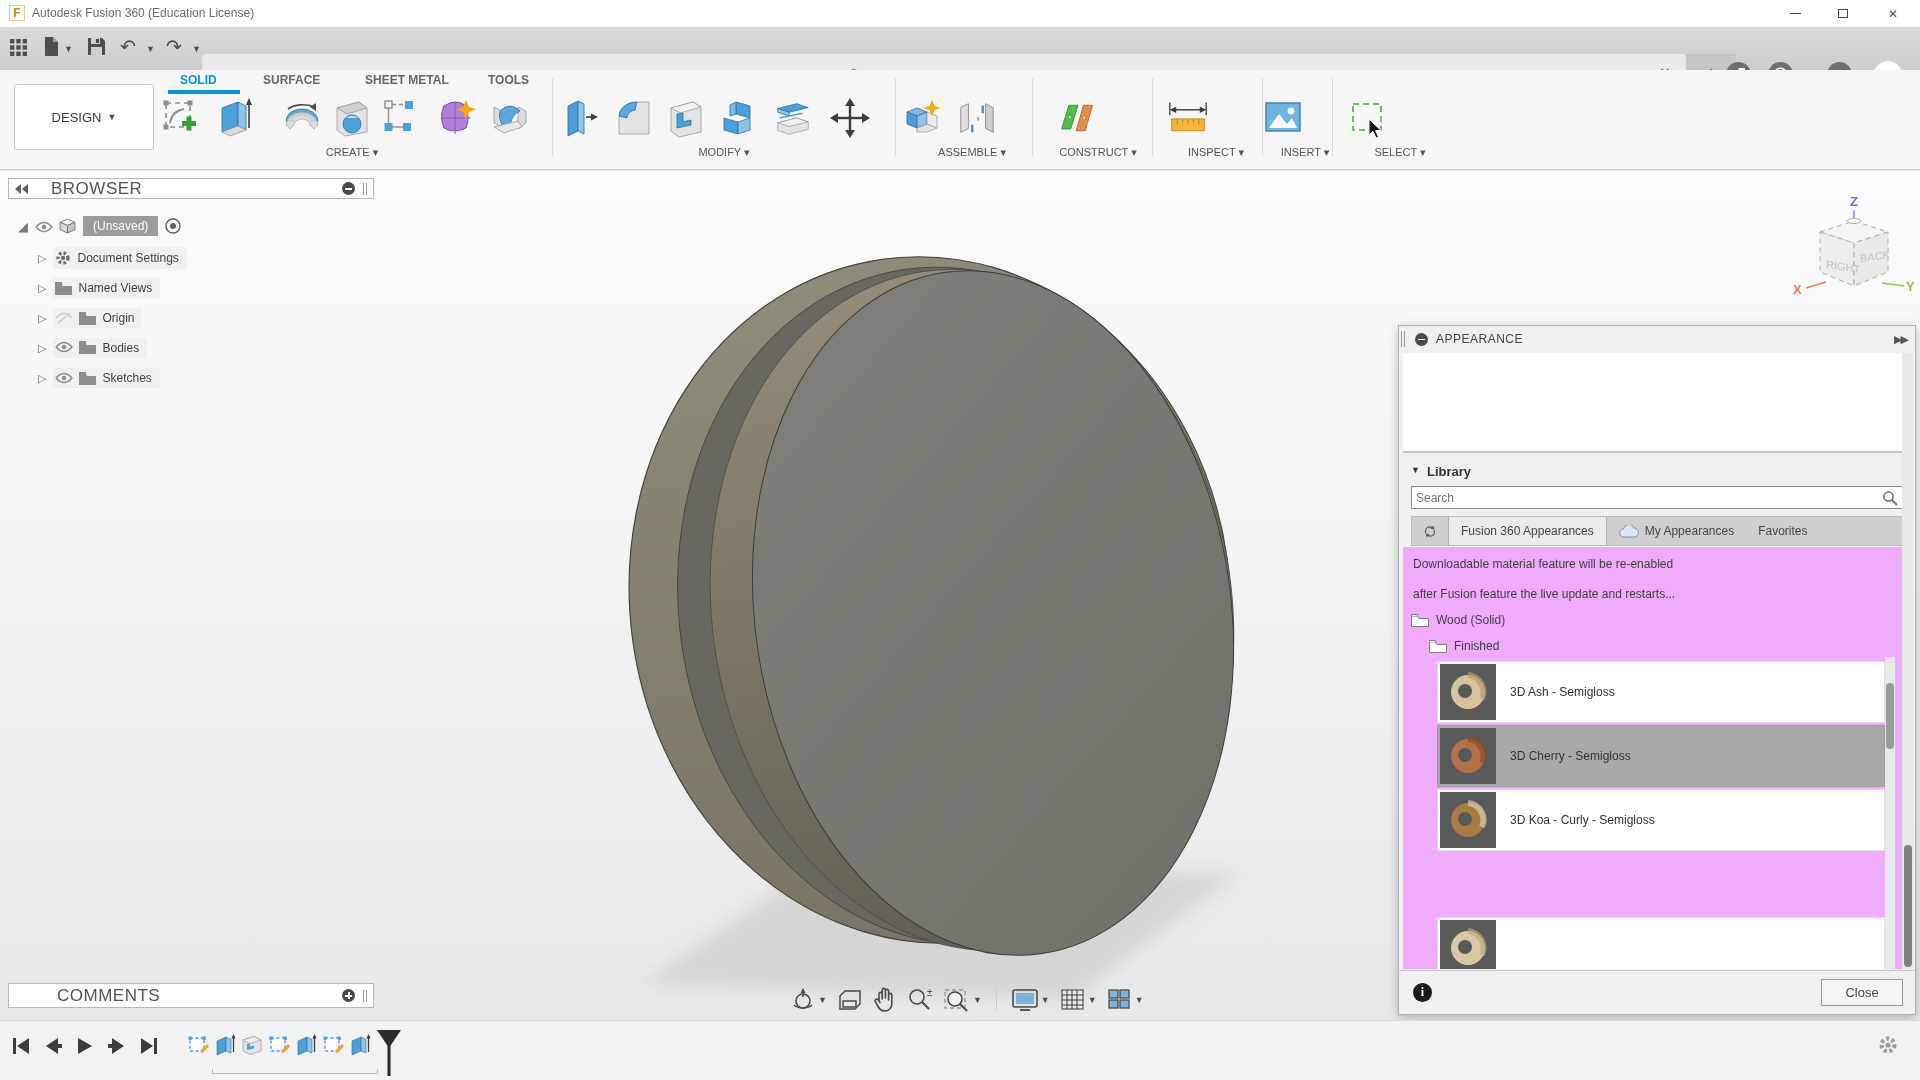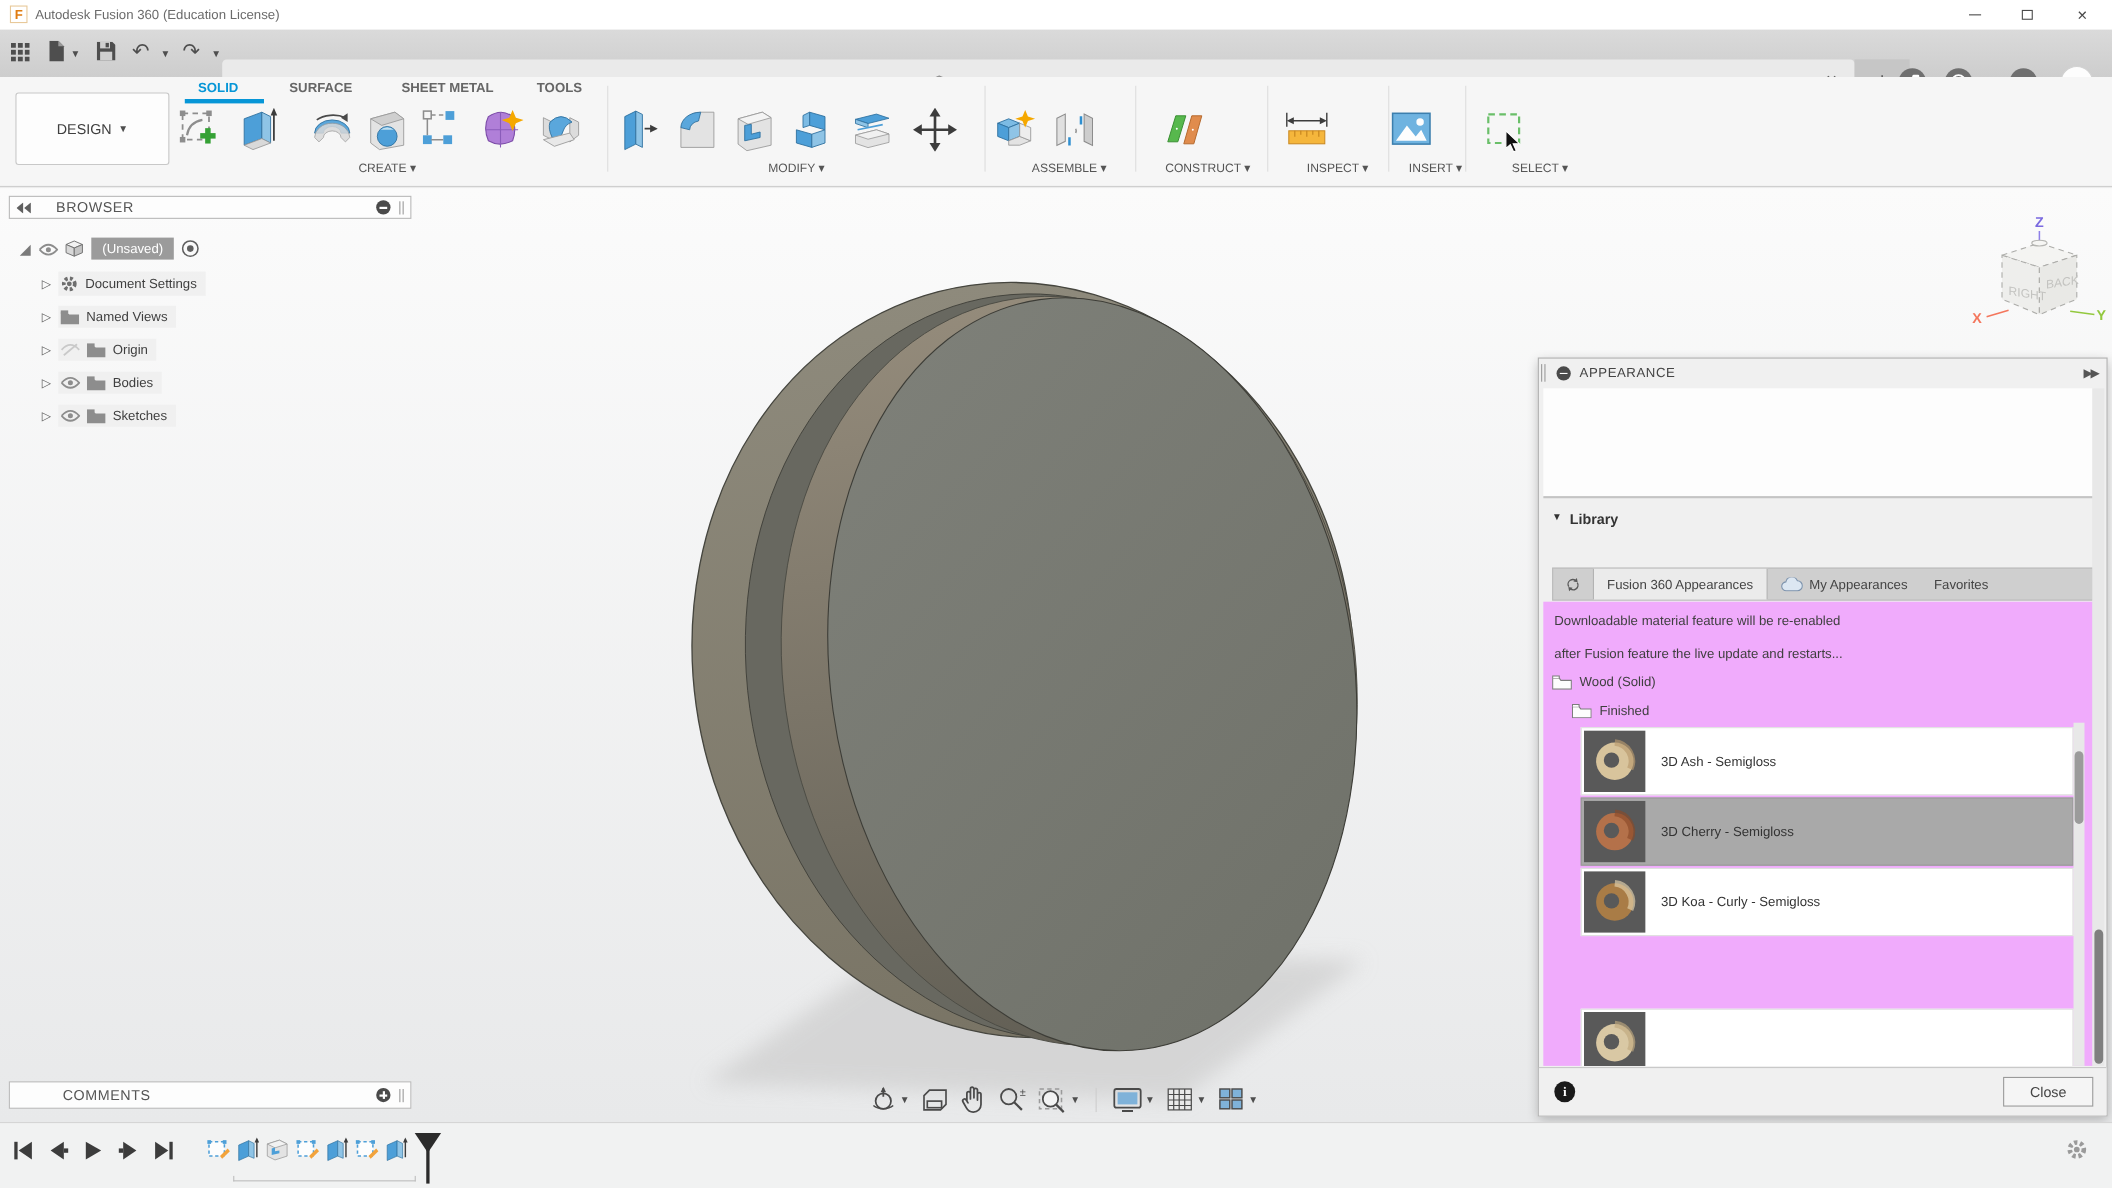--- a/index.html
+++ b/index.html
@@ -52,21 +52,21 @@
   .divider { position:absolute; top:8px; width:1px; height:78px; background:#dcdcdc; }
 
   
   #viewport { position:absolute; left:0; top:171px; width:1920px; height:849px;
     background:linear-gradient(#fbfbfb,#e8e9ea); }
   #scene { position:absolute; left:0; top:0; width:1920px; height:1080px; pointer-events:none; }
 
   
   #browser-header { position:absolute; left:8px; top:178px; width:366px; height:21px;
     background:#fdfdfd; border:1px solid #b9b9b9; display:flex; align-items:center; padding:0 6px; gap:8px; }
-  .panel-title { font-size:13px; color:#555; letter-spacing:.5px;padding-left:14px; }
+  .panel-title { font-size:17px; color:#555; letter-spacing:.5px;padding-left:14px; }
   .circle-btn { width:13px; height:13px; border-radius:50%; background:#4a4a4a; position:relative; }
   .circle-btn::after { content:""; position:absolute; left:3px; top:6px; width:7px; height:1.5px; background:#fff; }
   .circle-btn.plus::before { content:""; position:absolute; left:6px; top:3px; width:1.5px; height:7px; background:#fff; }
   .grip { width:4px; height:12px; border-left:1px solid #9a9a9a; border-right:1px solid #9a9a9a; }
   .spacer { flex:1; }
   .trow { position:absolute; display:flex; align-items:center; gap:7px; height:24px; }
   .trow .lbl { font-size:12px; color:#3f3f3f; background:rgba(238,238,238,.85); padding:3px 8px 3px 2px; }
   .disc { color:#5f5f5f; font-size:11px; }
   .rootsel { background:#9b9b9b; color:#fff; font-weight:normal; font-size:12px; padding:3px 10px; }
   .eye { width:17px; height:11px; position:relative; }
@@ -497,21 +497,21 @@
     </svg>
     <svg width="17" height="13" viewBox="0 0 17 13">
       <path d="M0,2 h6 l2,2 h9 v9 h-17 z" fill="#8d8d8d"></path>
         <rect x="0" y="0" width="7" height="3" fill="#8d8d8d"></rect>
     </svg>
     <span>Origin</span>
   </span>
 </div>
 <div class="trow" style="left:38px;top:336px">
   <span class="disc">▷</span>
-  <span class="lbl" style="display:flex;align-items:center;gap:6px">
+  <span class="lbl" style="display:flex;gap:6px">
     <svg width="18" height="12" viewBox="0 0 18 12">
       <path d="M1,6 q8,-9 16,0 q-8,9 -16,0" fill="none" stroke="#8d8d8d" stroke-width="1.6"></path>
         <circle cx="9" cy="6" r="2.3" fill="#8d8d8d"></circle>
     </svg>
     <svg width="17" height="13" viewBox="0 0 17 13">
       <path d="M0,2 h6 l2,2 h9 v9 h-17 z" fill="#8d8d8d"></path>
         <rect x="0" y="0" width="7" height="3" fill="#8d8d8d"></rect>
     </svg>
     <span>Bodies</span>
   </span>
@@ -553,20 +553,29 @@
   <div id="app-header">
     <span class="circle-btn" style="margin-left:8px"></span>
     <span id="app-title">APPEARANCE</span>
     <span id="app-expand">▶▶</span>
   </div>
   <div id="indesign-box"></div>
 
   <span id="library-caret" style="left:12px;top:139px;position:absolute;font-size:9px;color:#333">▼</span>
   <span id="library-label" style="left:28px">Library</span>
 
+  <div id="search-box">
+    <input placeholder="Search" style="">
+    <span id="search-icon">
+      <svg width="16" height="16" viewBox="0 0 16 16">
+          <circle cx="6.5" cy="6.5" r="4.6" fill="none" stroke="#6e6e6e" stroke-width="1.5"></circle>
+          <line x1="10" y1="10" x2="15" y2="15" stroke="#6e6e6e" stroke-width="1.8"></line>
+        </svg>
+    </span>
+  </div>
 
   <div id="lib-tabs">
     <span class="libtab" style="flex:0 0 36px;justify-content:center">
       <svg width="17" height="17" viewBox="0 0 17 17">
         <path d="M3,11 a6,6 0 0 1 2,-8.2 a6,6 0 0 1 7,.6" fill="none" stroke="#5a5a5a" stroke-width="1.8"></path>
           <polygon points="13.5,0 14.5,5.5 9,4.5" fill="#5a5a5a"></polygon>
         <path d="M14,6 a6,6 0 0 1 -2,8.2 a6,6 0 0 1 -7,-.6" fill="none" stroke="#5a5a5a" stroke-width="1.8"></path>
           <polygon points="3.5,17 2.5,11.5 8,12.5" fill="#5a5a5a"></polygon>
       </svg>
     </span>

